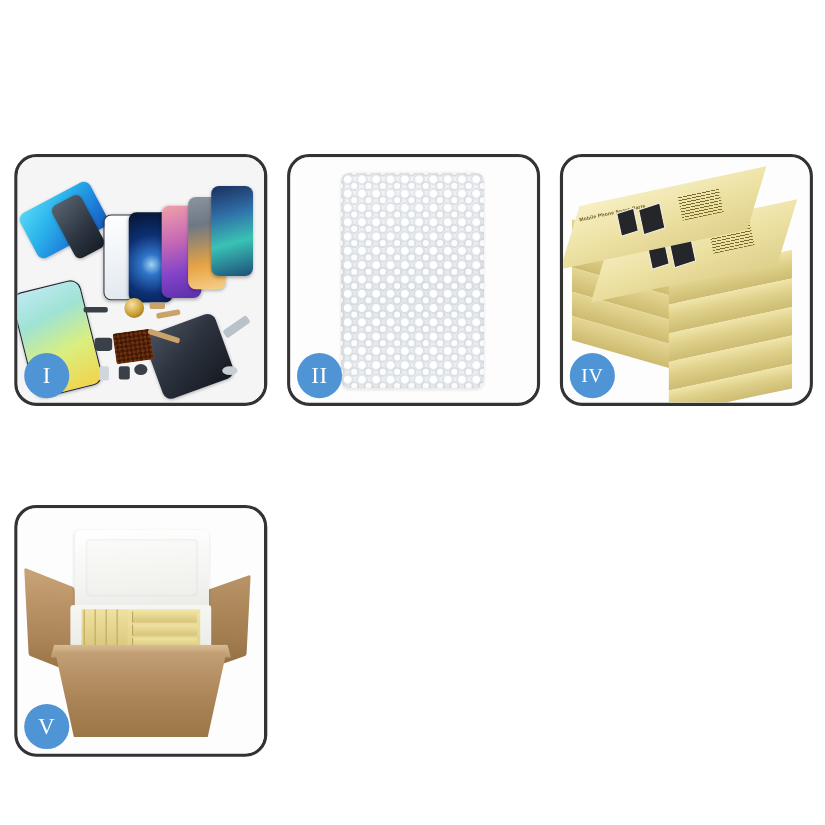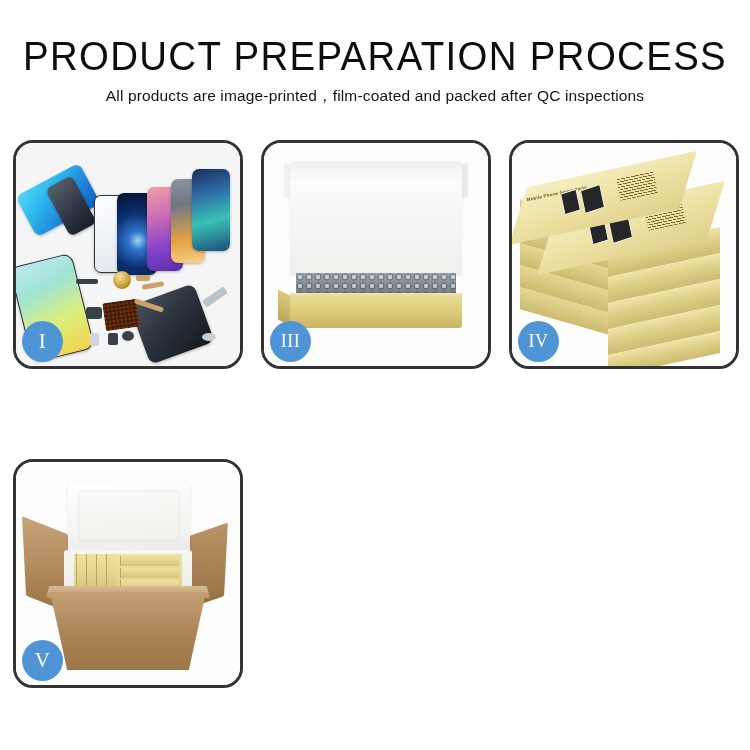--- a/index.html
+++ b/index.html
@@ -401,24 +401,20 @@
     position: absolute;
     background: #a5865b;
     border-radius: 1px;
   }
 </style>
 </head>
 <body>
 
 <div class="page">
 
-  <div class="header">
-    <div class="title">PRODUCT PREPARATION PROCESS</div>
-    <div class="subtitle">All products are image-printed，film-coated and packed after QC inspections</div>
-  </div>
 
   <div class="grid">
 
     <div class="card tint">
       <div class="card-inner">
         <div class="art">
           <div class="ph ph1"></div>
           <div class="ph ph1b"></div>
           <div class="ph ph2"></div>
           <div class="ph ph3"></div>
@@ -437,36 +433,36 @@
           <div class="chip" style="left:120px;top:132px;width:14px;height:6px;background:#c9a36c;"></div>
           <div class="flex" style="left:118px;top:160px;width:30px;transform:rotate(18deg);"></div>
           <div class="flex" style="left:126px;top:140px;width:22px;transform:rotate(-10deg);"></div>
           <div class="chip" style="left:186px;top:150px;width:26px;height:8px;background:#b9c1c9;transform:rotate(-35deg);"></div>
           <div class="chip" style="left:186px;top:190px;width:14px;height:8px;background:#c8ced5;border-radius:50%;"></div>
         </div>
       </div>
       <div class="badge">I</div>
     </div>
 
-
     <div class="card">
       <div class="card-inner">
         <div class="art">
-          <div class="b3-lid-flapL"></div>
-          <div class="b3-lid-flapR"></div>
-          <div class="b3-lid"></div>
-          <div class="b3-lid-top"></div>
-          <div class="b3-grey"></div>
-          <div class="b3-left"></div>
-          <div class="b3-rim"></div>
-          <div class="b3-front"></div>
+          <div class="insidepart"></div>
+          <div class="insidepart2"></div>
+          <div class="tan" style="left:64px;top:22px;width:9px;height:7px;"></div>
+          <div class="tan" style="left:62px;top:84px;width:10px;height:12px;"></div>
+          <div class="tan" style="left:58px;top:178px;width:10px;height:16px;transform:rotate(8deg);"></div>
+          <div class="tan" style="left:122px;top:176px;width:10px;height:18px;transform:rotate(-8deg);"></div>
+          <div class="bubblebag"></div>
+          <div class="bag-overlay"></div>
         </div>
       </div>
-      <div class="badge small">III</div>
+      <div class="badge">II</div>
     </div>
+
 
     <div class="card">
       <div class="card-inner">
         <div class="stack">
 
           <div class="sbox-side" style="left:8px;top:70px;width:96px;height:22px;transform:skewY(16deg);"></div>
           <div class="sbox-side" style="left:8px;top:92px;width:96px;height:22px;transform:skewY(16deg);"></div>
           <div class="sbox-side" style="left:8px;top:114px;width:96px;height:22px;transform:skewY(16deg);"></div>
           <div class="sbox-side" style="left:8px;top:136px;width:96px;height:22px;transform:skewY(16deg);"></div>
           <div class="sbox-side" style="left:8px;top:158px;width:96px;height:22px;transform:skewY(16deg);"></div>

